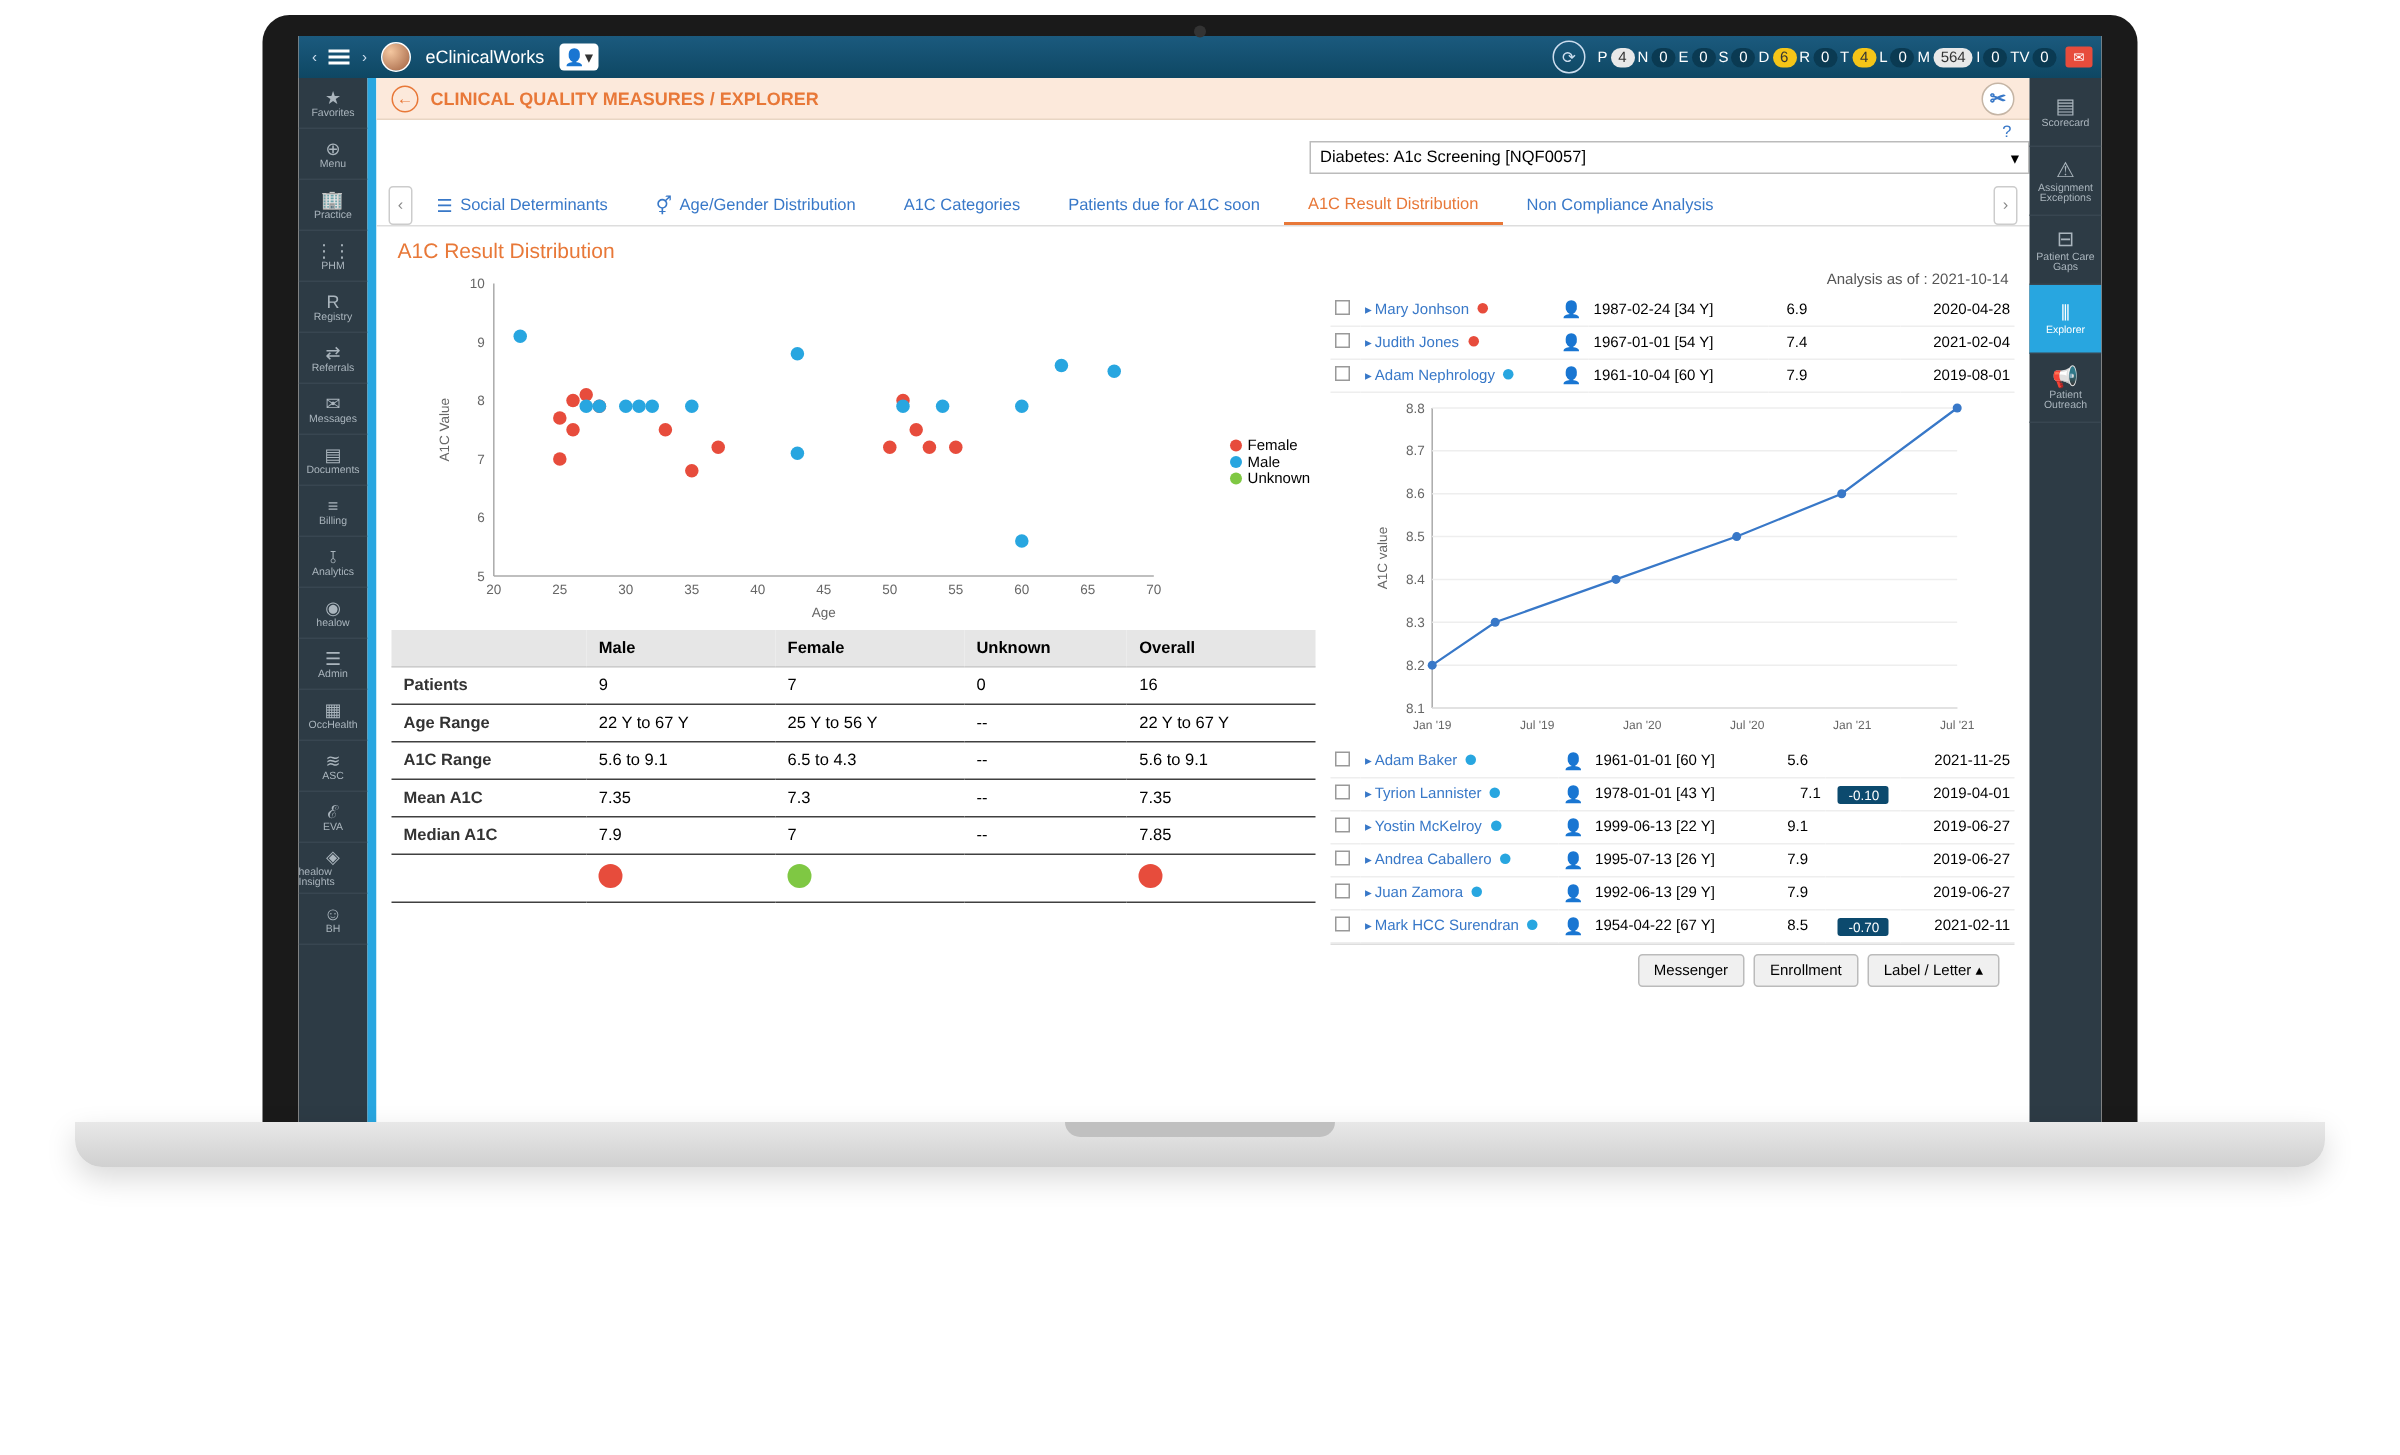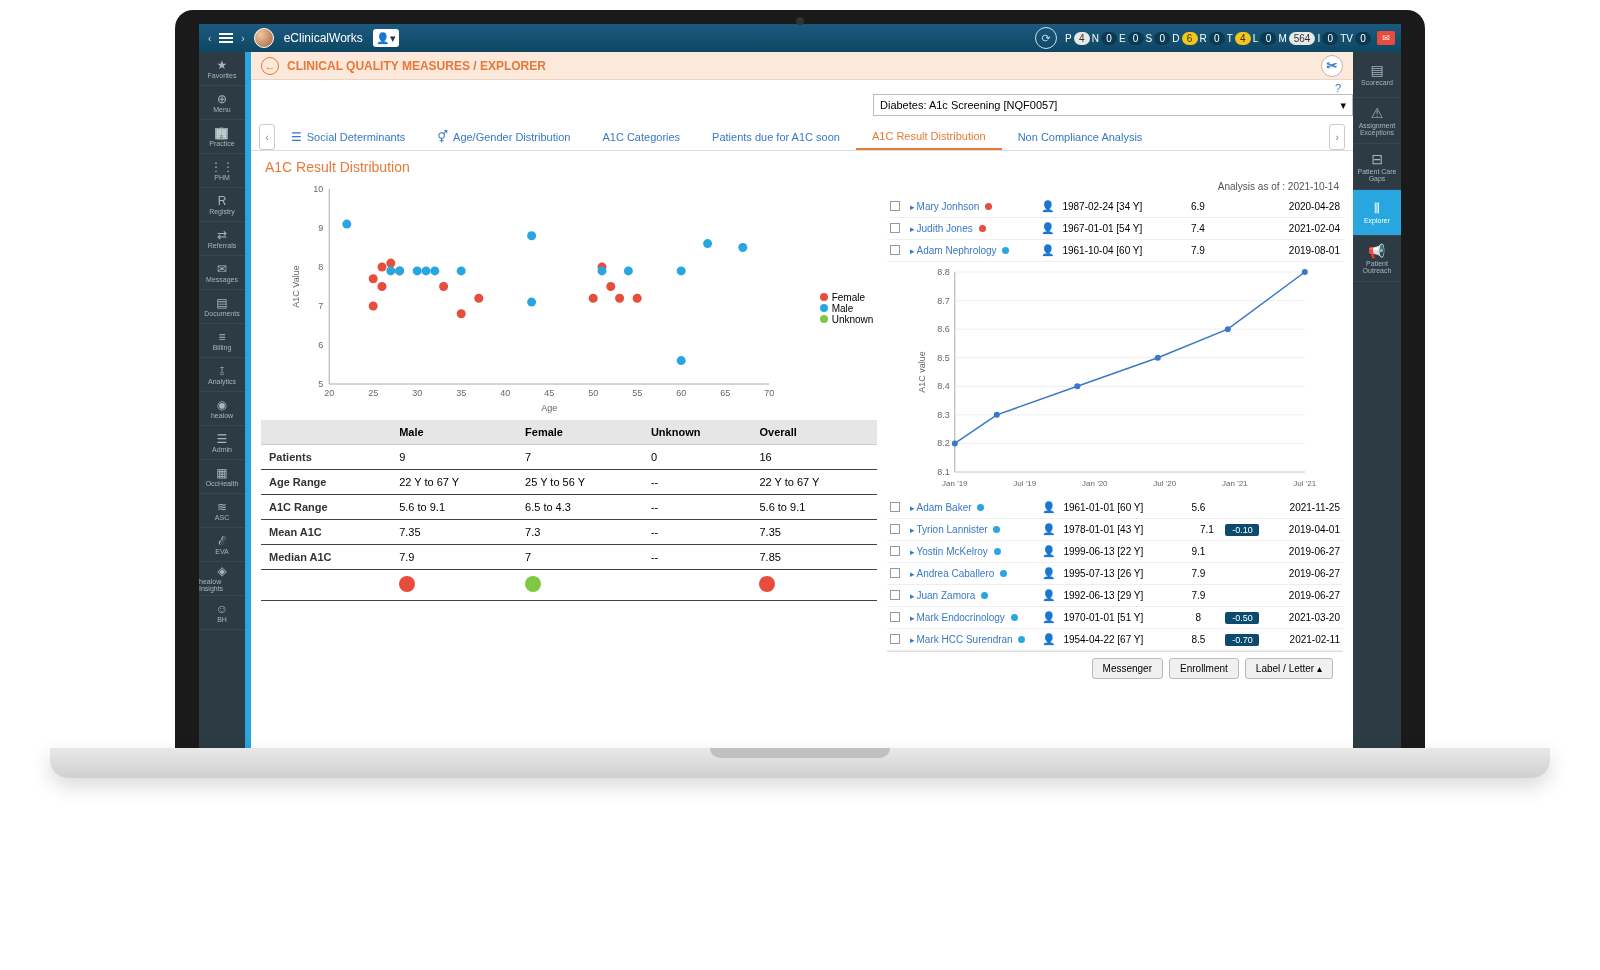--- a/index.html
+++ b/index.html
@@ -535,29 +535,20 @@
       <td style="width:18px"><span class="cbox"></span></td>
       <td class="name" style="width:120px"><span class="caret">▸</span>Juan Zamora <span class="pdot" style="background:#28a6e0"></span></td>
       <td style="width:18px"><span class="user-icn">👤</span></td>
       <td style="width:110px">1992-06-13 [29 Y]</td>
       <td style="width:34px;text-align:center">7.9</td>
       <td style="width:46px;text-align:center"></td>
       <td style="width:70px;text-align:right">2019-06-27</td>
     </tr>
                       <tr>
       <td style="width:18px"><span class="cbox"></span></td>
-      <td class="name" style="width:120px"><span class="caret">▸</span>Mark Endocrinology <span class="pdot" style="background:#28a6e0"></span></td>
-      <td style="width:18px"><span class="user-icn">👤</span></td>
-      <td style="width:110px">1970-01-01 [51 Y]</td>
-      <td style="width:34px;text-align:center">8</td>
-      <td style="width:46px;text-align:center"><span class="delta-badge delta-green">-0.50</span></td>
-      <td style="width:70px;text-align:right">2021-03-20</td>
-    </tr>
-                      <tr>
-      <td style="width:18px"><span class="cbox"></span></td>
       <td class="name" style="width:120px"><span class="caret">▸</span>Mark HCC Surendran <span class="pdot" style="background:#28a6e0"></span></td>
       <td style="width:18px"><span class="user-icn">👤</span></td>
       <td style="width:110px">1954-04-22 [67 Y]</td>
       <td style="width:34px;text-align:center">8.5</td>
       <td style="width:46px;text-align:center"><span class="delta-badge delta-green">-0.70</span></td>
       <td style="width:70px;text-align:right">2021-02-11</td>
     </tr>
                     </tbody>
                   </table>
                 <div class="footer-btns" id="footer-btns">

